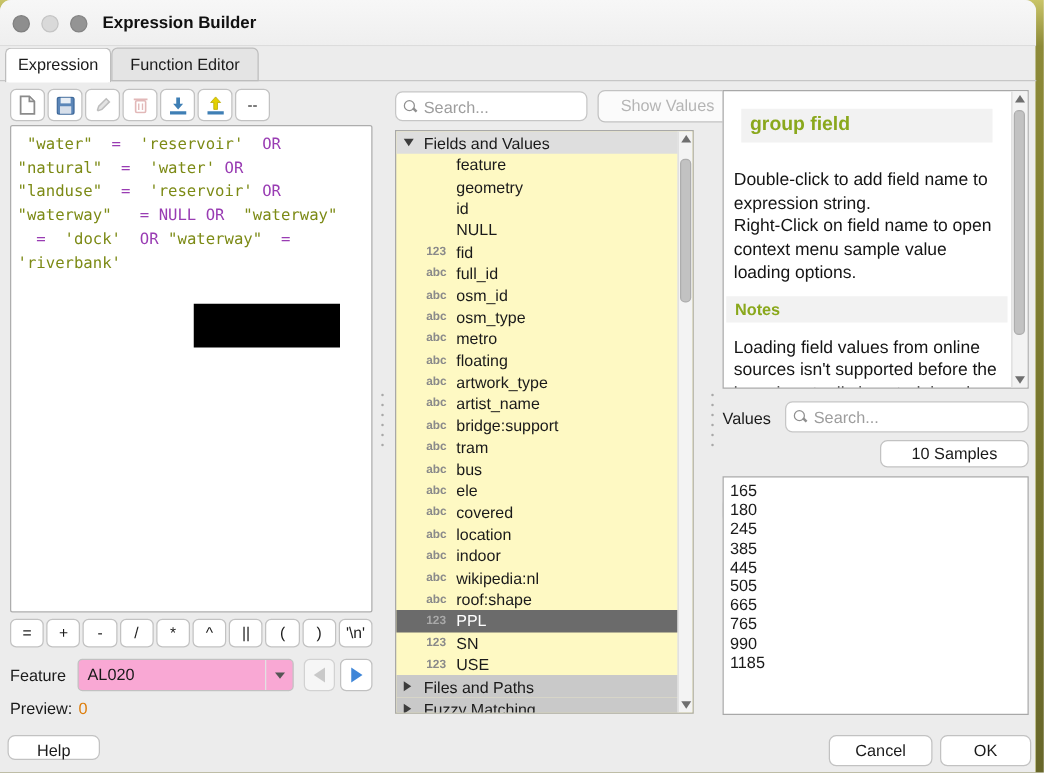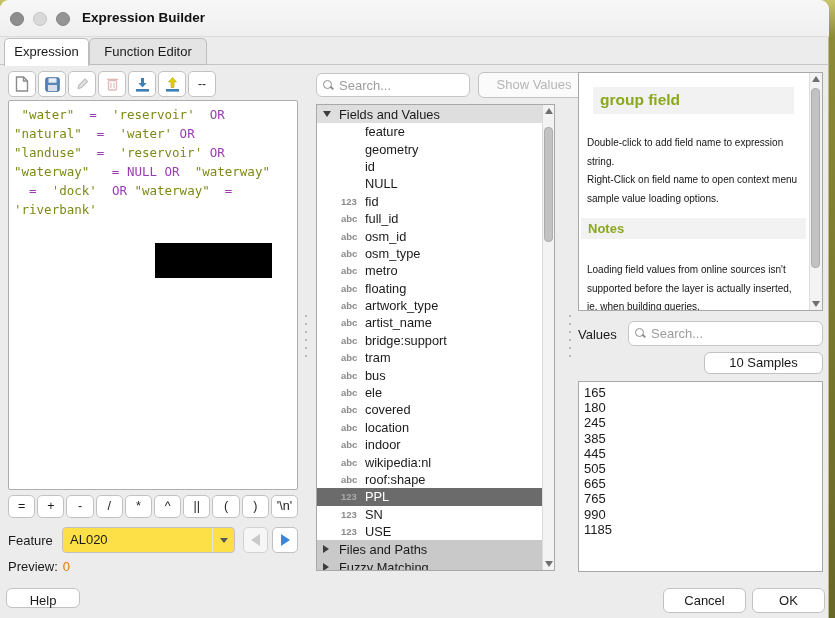--- a/index.html
+++ b/index.html
@@ -55,41 +55,41 @@
     overflow:hidden; white-space:pre; }
   .tok-f{ color:#7c8a15; } .tok-o{ color:#993cb3; } .tok-p{ color:#333; }
   .redaction{ position:absolute; left:155px; top:243px; width:117px; height:35px; background:#000; }
 
   
   .ops{ position:absolute; left:8px; top:495px; width:290px; display:flex; gap:2px; }
   .ops .btn{ flex:1 1 0; height:23px; font-size:12.5px; line-height:21px; border-radius:5px; padding:0; }
 
   
   .feature-label{ position:absolute; left:8px; top:533px; font-size:13px; }
-  .combo{ position:absolute; left:62px; top:527px; width:173px; height:26px; background:#fde047;
+  .combo{ position:absolute; left:62px; top:527px; width:173px; height:26px; background:#f9a8d4;
     border:1px solid #c1c1c1; border-radius:4px; font-size:13px; line-height:24px; padding-left:7px; }
   .combo .arrow{ position:absolute; right:0; top:0; width:22px; height:24px;
     border-left:1px solid #e2e2e2; }
   .combo .arrow::after{ content:""; position:absolute; left:7px; top:10px;
     border-left:4px solid transparent; border-right:4px solid transparent; border-top:5px solid #555; }
   .navbtn{ position:absolute; top:527px; height:26px; border-radius:5px; }
   .navbtn.prev{ left:243px; width:25px; background:#f6f6f6; border:1px solid #d2d2d2; }
   .navbtn.next{ left:272px; width:26px; background:#fff; border:1px solid #c1c1c1; }
   .tri-left{ position:absolute; left:7px; top:6px; border-top:6px solid transparent;
     border-bottom:6px solid transparent; border-right:9px solid #c9c9c9; }
   .tri-rightb{ position:absolute; left:8px; top:6px; border-top:6px solid transparent;
     border-bottom:6px solid transparent; border-left:9px solid #3f86d8; }
   .preview{ position:absolute; left:8px; top:559px; font-size:13px; }
   .preview .val{ color:#dd7d0c; margin-left:5px; }
 
   
   .msearch{ left:316px; top:73px; width:154px; height:24px; }
   .showvals{ position:absolute; left:478px; top:72px; width:112px; height:26px; line-height:24px; }
   .tree{ position:absolute; left:316px; top:104px; width:239px; height:467px;
-    background:#ffffff; border:1px solid #a8a8a8; overflow:hidden; }
+    background:#fef9c3; border:1px solid #a8a8a8; overflow:hidden; }
   .tree-rows{ position:absolute; left:0; top:0; width:226px; }
   .tree-row{ height:17.4px; font-size:12.8px; display:flex; align-items:center; overflow:hidden; }
   .tree-row.group{ background:#c9c9c9; padding-left:6px; height:18px; }
   .tree-row.header{ background:#dedede; padding-left:6px; height:18px; }
   .tree-row.item{ padding-left:24px; }
   .tree-row.selected{ background:#6b6b6b; color:#fff; }
   .tree-icon{ width:24px; flex:0 0 24px; font-size:9.5px; font-weight:bold; color:#8a8a8a;
     text-align:left; }
   .tree-row.selected .tree-icon{ color:#a9a9a9; }
   .tri-d{ width:0; height:0; border-left:4px solid transparent; border-right:4px solid transparent;
@@ -112,23 +112,23 @@
   .splitter{ position:absolute; width:3px; height:42px; display:flex; flex-direction:column;
     justify-content:space-between; }
   .splitter i{ width:2px; height:2px; background:#a8a8a8; border-radius:50%; }
 
   
   .helpbox{ position:absolute; left:578px; top:72px; width:245px; height:239px;
     background:#fff; border:1px solid #a8a8a8; overflow:hidden; }
   .help-inner{ position:absolute; left:0; top:0; width:229px; }
   .help-h1{ background:#f2f2f2; color:#8aa81c; font-weight:bold; font-size:15.5px;
     padding:4px 7px 5px 7px; margin:14px; }
-  .help-p{ font-size:10px; line-height:18.5px; padding:6px 8px 0 8px; color:#141414; }
+  .help-p{ font-size:14px; line-height:18.5px; padding:6px 8px 0 8px; color:#141414; }
   .help-h2{ background:#f2f2f2; color:#8aa81c; font-weight:bold; font-size:13px;
-    padding:3px 7px; margin:10px 2px 16px 2px; }
+    padding:3px 7px; margin:10px 2px 4px 2px; }
 
   
   .values-label{ position:absolute; left:578px; top:327px; font-size:13px; }
   .vsearch{ left:628px; top:321px; width:195px; height:25px; }
   .vbtn1{ position:absolute; left:578px; top:352px; width:119px; height:22px; line-height:20px;margin-top:45px; }
   .vbtn2{ position:absolute; left:704px; top:352px; width:119px; height:22px; line-height:20px; }
   .vlist{ position:absolute; left:578px; top:381px; width:245px; height:191px;
     background:#fff; border:1px solid #a8a8a8; padding:3px 0 0 5px; overflow:hidden; }
   .vlist div{ font-size:13px; line-height:15.2px; }
 

